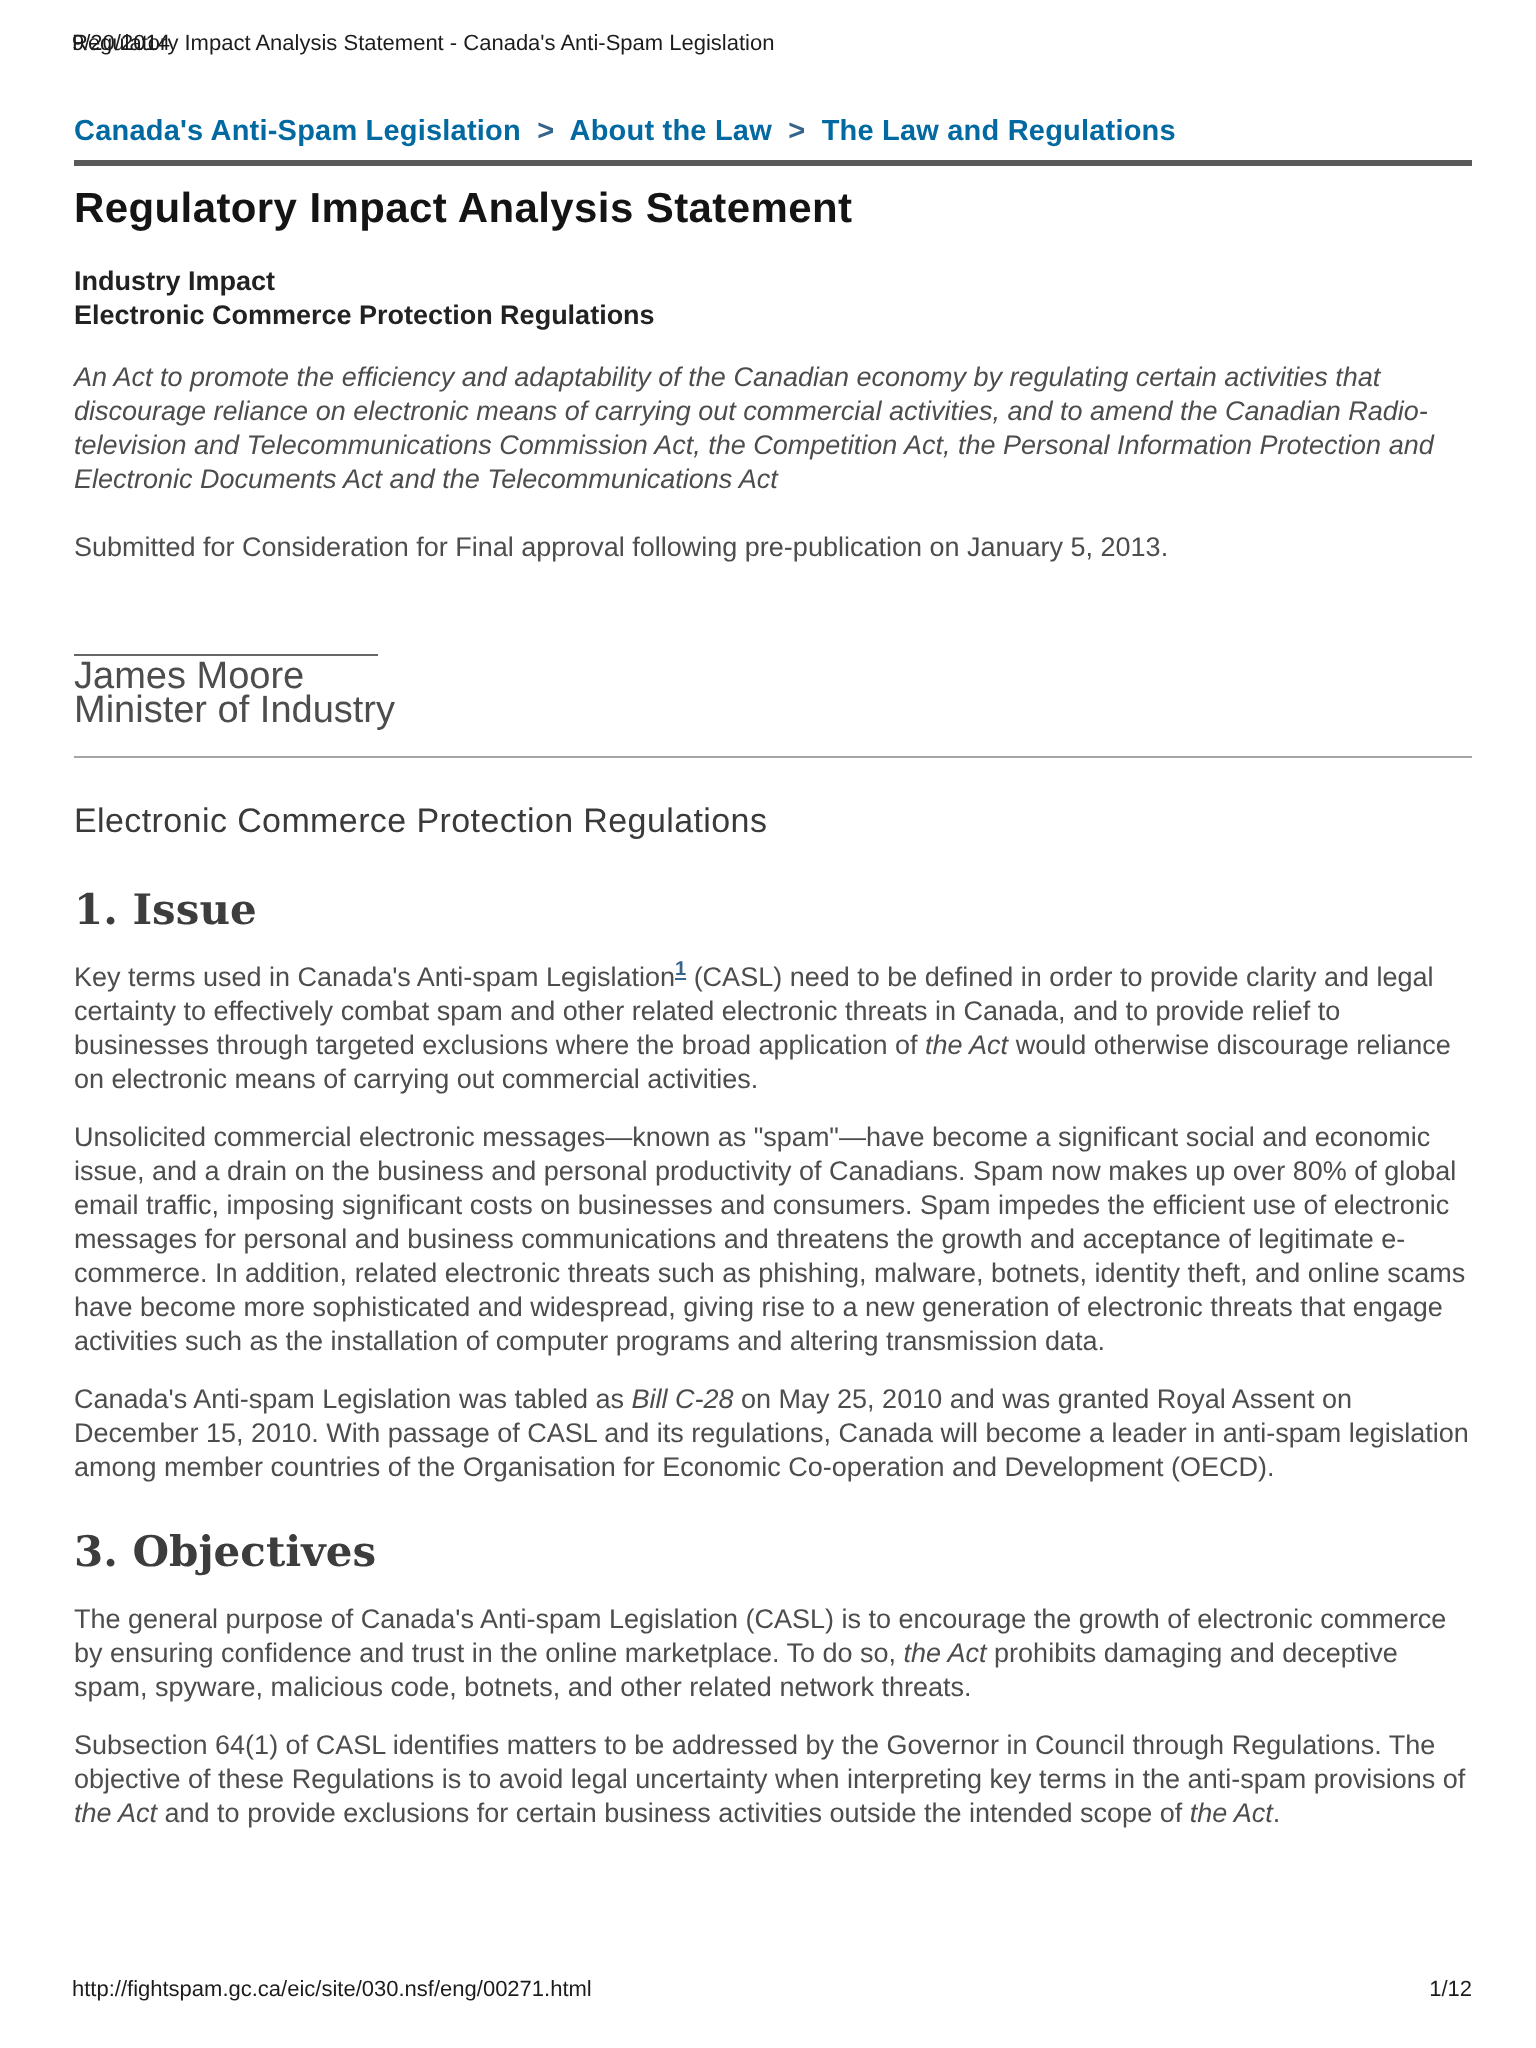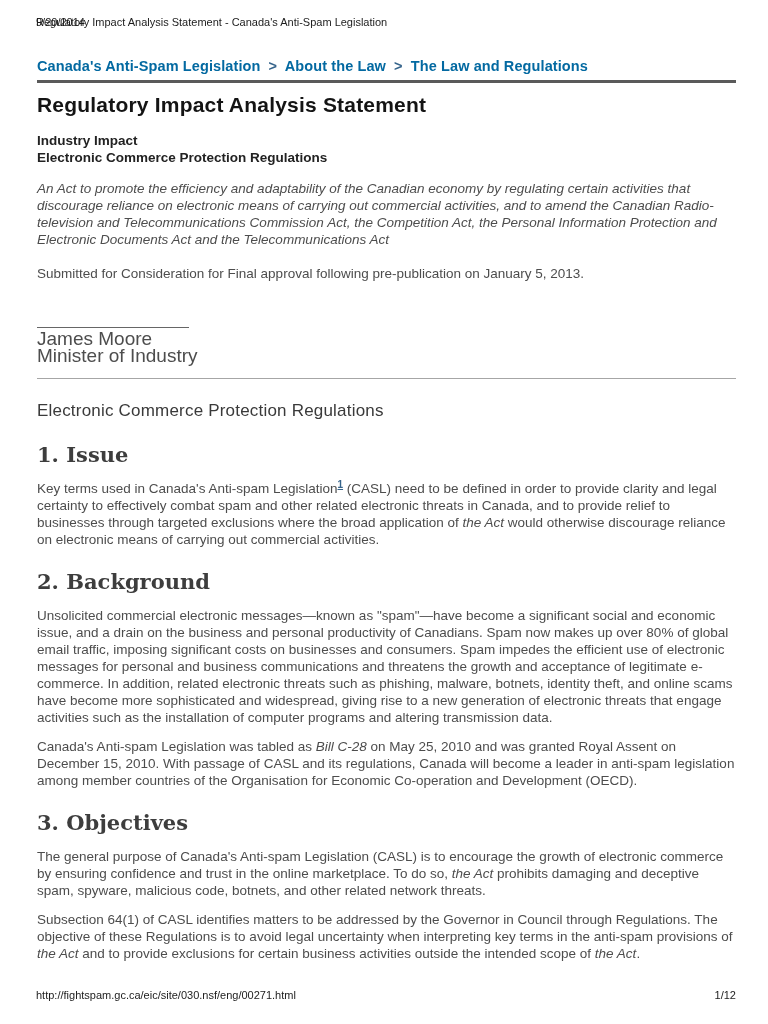--- a/index.html
+++ b/index.html
@@ -92,21 +92,20 @@
     <div class="sig-title">Minister of Industry</div>
   </div>
 
   <hr class="divider">
 
   <h2 class="section-title">Electronic Commerce Protection Regulations</h2>
 
   <h3 class="num-heading">1. Issue</h3>
   <p class="body-p"><span>Key terms used in Canada's Anti-spam Legislation</span><sup class="fn">1</sup><span> (CASL) need to be defined in order to provide clarity and legal certainty to effectively combat spam and other related electronic threats in Canada, and to provide relief to businesses through targeted exclusions where the broad application of </span><span class="it">the Act</span><span> would otherwise discourage reliance on electronic means of carrying out commercial activities.</span></p>
 
-  <h3 class="num-heading">2. Background</h3>
   <p class="body-p"><span>Unsolicited commercial electronic messages—known as "spam"—have become a significant social and economic issue, and a drain on the business and personal productivity of Canadians. Spam now makes up over 80% of global email traffic, imposing significant costs on businesses and consumers. Spam impedes the efficient use of electronic messages for personal and business communications and threatens the growth and acceptance of legitimate e-commerce. In addition, related electronic threats such as phishing, malware, botnets, identity theft, and online scams have become more sophisticated and widespread, giving rise to a new generation of electronic threats that engage activities such as the installation of computer programs and altering transmission data.</span></p>
   <p class="body-p"><span>Canada's Anti-spam Legislation was tabled as </span><span class="it">Bill C-28</span><span> on May 25, 2010 and was granted Royal Assent on December 15, 2010. With passage of CASL and its regulations, Canada will become a leader in anti-spam legislation among member countries of the Organisation for Economic Co-operation and Development (OECD).</span></p>
 
   <h3 class="num-heading">3. Objectives</h3>
   <p class="body-p"><span>The general purpose of Canada's Anti-spam Legislation (CASL) is to encourage the growth of electronic commerce by ensuring confidence and trust in the online marketplace. To do so, </span><span class="it">the Act</span><span> prohibits damaging and deceptive spam, spyware, malicious code, botnets, and other related network threats.</span></p>
   <p class="body-p"><span>Subsection 64(1) of CASL identifies matters to be addressed by the Governor in Council through Regulations. The objective of these Regulations is to avoid legal uncertainty when interpreting key terms in the anti-spam provisions of </span><span class="it">the Act</span><span> and to provide exclusions for certain business activities outside the intended scope of </span><span class="it">the Act</span><span>.</span></p>
 
 </div>
 
 <div class="print-footer">

